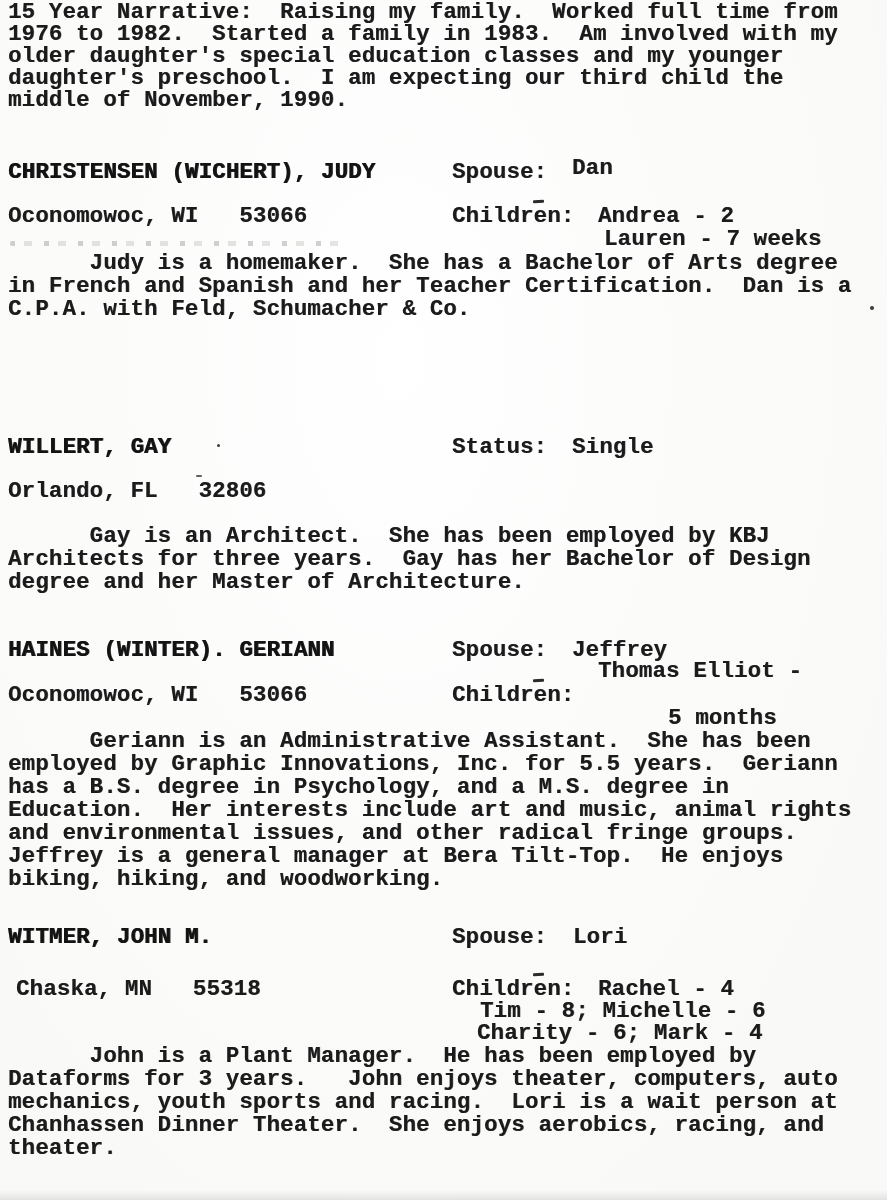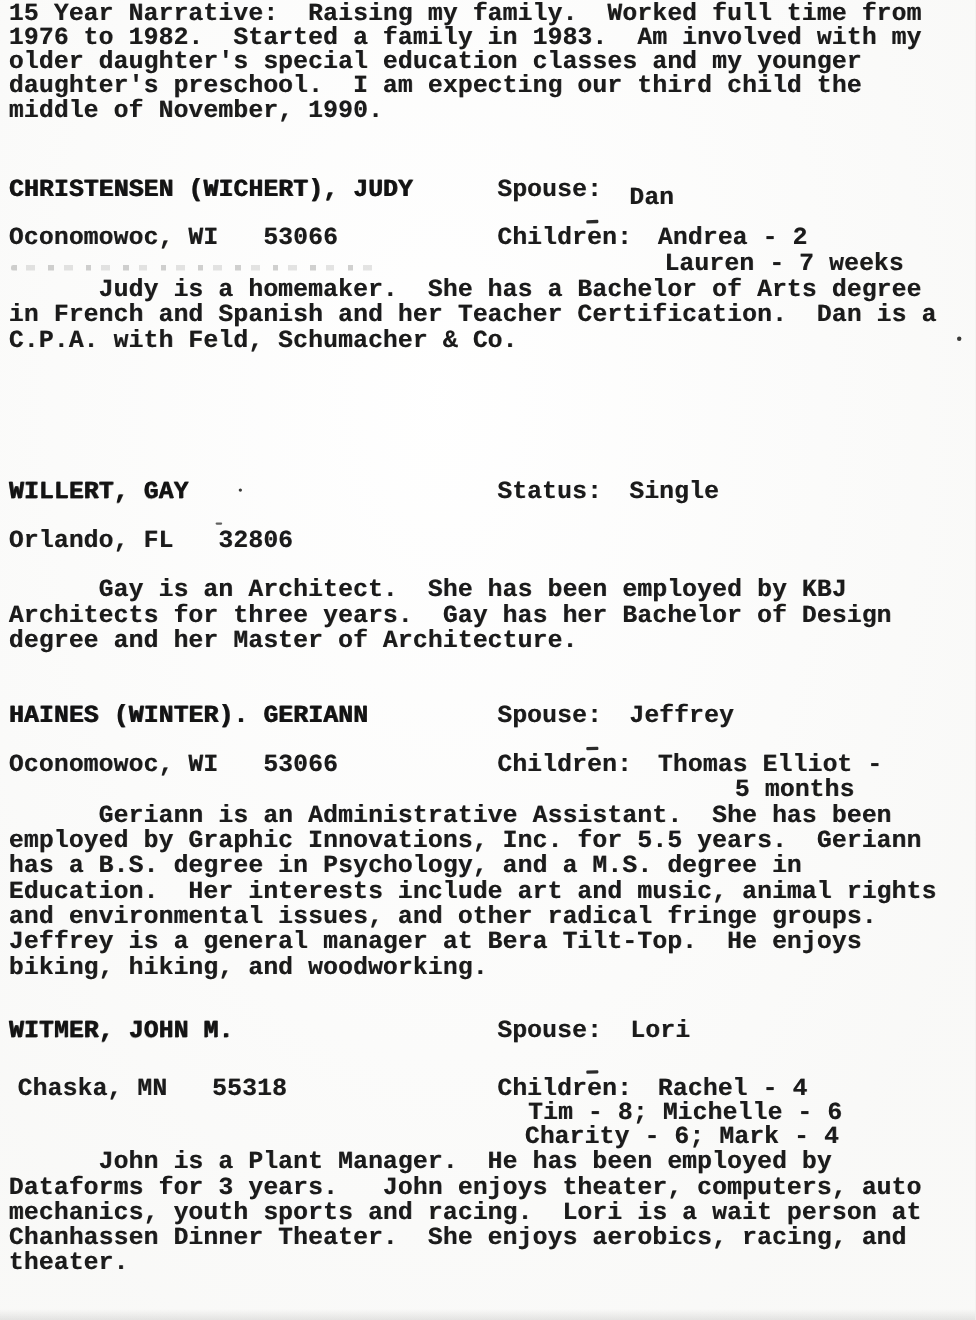--- a/index.html
+++ b/index.html
@@ -75,21 +75,21 @@
 <div class="page">
 
   <div class="block tight" style="top:1px; left:8px;">15 Year Narrative:  Raising my family.  Worked full time from
 1976 to 1982.  Started a family in 1983.  Am involved with my
 older daughter's special education classes and my younger
 daughter's preschool.  I am expecting our third child the
 middle of November, 1990.</div>
 
   <div class="block heading" style="top:161px; left:8px;">CHRISTENSEN (WICHERT), JUDY</div>
   <div class="block" style="top:161px; left:452px;">Spouse:</div>
-  <div class="block" style="top:168px; left:572px;">Dan</div>
+  <div class="block" style="top:157px; left:572px;">Dan</div>
 
   <div class="block" style="top:205px; left:8px;">Oconomowoc, WI   53066</div>
   <div class="block" style="top:205px; left:452px;">Children:</div>
   <div class="block" style="top:205px; left:598px;">Andrea - 2</div>
   <div class="block" style="top:228px; left:604px;">Lauren - 7 weeks</div>
 
   <div class="block" style="top:252px; left:8px;">      Judy is a homemaker.  She has a Bachelor of Arts degree
 in French and Spanish and her Teacher Certification.  Dan is a
 C.P.A. with Feld, Schumacher &amp; Co.</div>
 
@@ -103,21 +103,21 @@
   <div class="block heading" style="top:639px; left:8px;">HAINES (WINTER). GERIANN</div>
 
   <div class="block" style="top:525px; left:8px;">      Gay is an Architect.  She has been employed by KBJ
 Architects for three years.  Gay has her Bachelor of Design
 degree and her Master of Architecture.</div>
   <div class="block" style="top:639px; left:452px;">Spouse:</div>
   <div class="block" style="top:639px; left:572px;">Jeffrey</div>
 
   <div class="block" style="top:684px; left:8px;">Oconomowoc, WI   53066</div>
   <div class="block" style="top:684px; left:452px;">Children:</div>
-  <div class="block" style="top:684px; left:598px;">Thomas Elliot -</div>
+  <div class="block" style="top:660px; left:598px;">Thomas Elliot -</div>
   <div class="block" style="top:707px; left:668px;">5 months</div>
 
   <div class="block" style="top:730px; left:8px;">      Geriann is an Administrative Assistant.  She has been
 employed by Graphic Innovations, Inc. for 5.5 years.  Geriann
 has a B.S. degree in Psychology, and a M.S. degree in
 Education.  Her interests include art and music, animal rights
 and environmental issues, and other radical fringe groups.
 Jeffrey is a general manager at Bera Tilt-Top.  He enjoys
 biking, hiking, and woodworking.</div>
 

